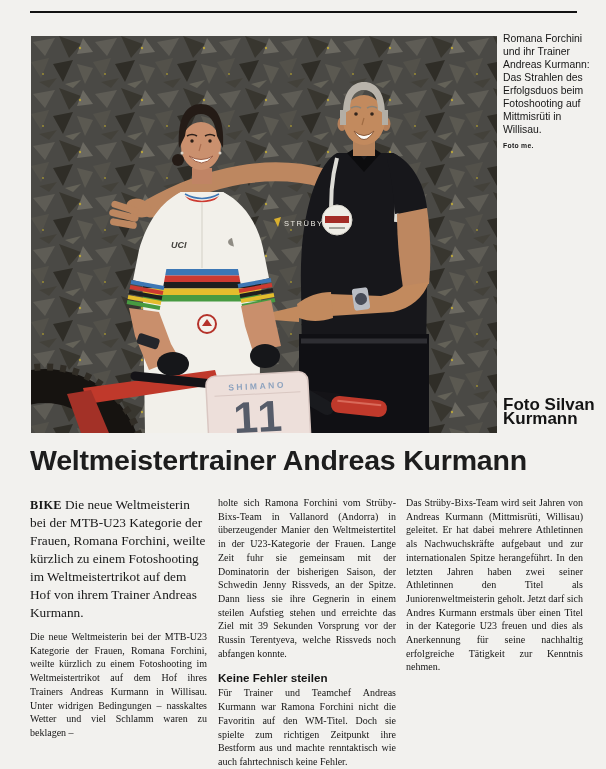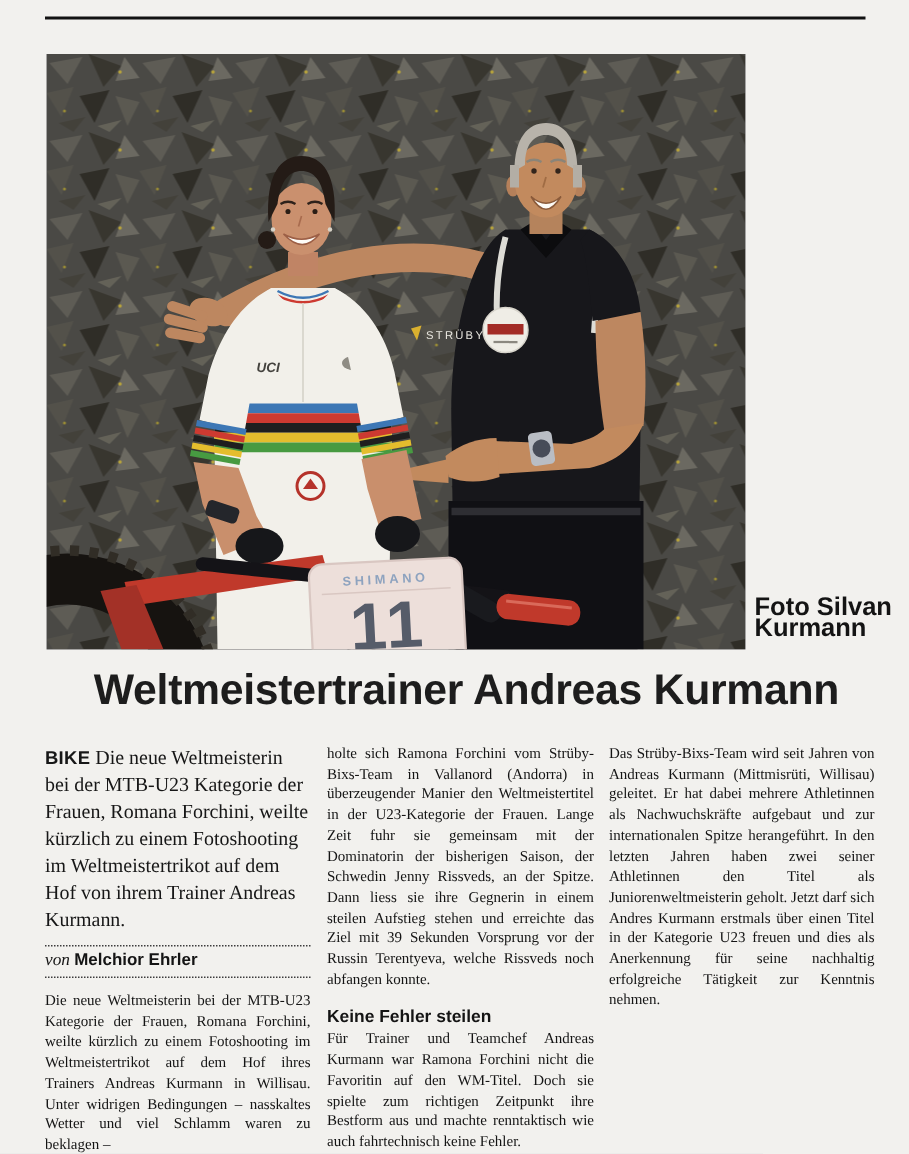--- a/index.html
+++ b/index.html
@@ -21,30 +21,30 @@
   .photo-caption .cap-credit { display:block; margin-top:3px; font-size:6.8px; font-weight:bold; letter-spacing:.3px; }
 
   .photo-credit {
     position:absolute; left:503px; top:398px; width:92px;
     font-family:"Liberation Sans", sans-serif; font-weight:bold; font-size:17px; line-height:14px; color:#141414;
   }
 
   .headline {
     position:absolute; left:30px; top:444px; width:562px; margin:0;
     font-family:"Liberation Sans", sans-serif; font-weight:700; font-size:28.5px;
-    letter-spacing:-0.2px; color:#1d1d1d; white-space:nowrap;text-align:center;
+    letter-spacing:-0.2px; color:#1d1d1d; white-space:nowrap;
   }
 
   .col { position:absolute; top:496px; }
   .col1 { left:30px;  width:177px; }
   .col2 { left:218px; width:178px; }
   .col3 { left:406px; width:177px; }
 
   .lead { margin:0 0 8px 0; font-size:13.3px; line-height:18px; color:#171717; }
-  .kicker { font-family:Liberation Sans, sans-serif; font-size:12.3px; letter-spacing:.2px; font-weight:bold; }
+  .kicker { font-family:Liberation Serif, serif; font-size:12.3px; letter-spacing:.2px; font-weight:bold; }
 
   .byline {
     border-top:1px dotted #3c3c3c; border-bottom:1px dotted #3c3c3c;
     padding:3px 0 5px 0; margin:0 0 9px 0; font-size:11.5px;
   }
   .byline em { font-family:"Liberation Serif", serif; font-style:italic; }
   .byline strong { font-family:"Liberation Sans", sans-serif; font-size:11.3px; }
 
   .body-p { margin:0; font-size:10px; line-height:13.7px; text-align:justify; hyphens:auto; color:#141414; }
   .subhead { margin:11px 0 2px 0; font-family:"Liberation Sans", sans-serif; font-weight:bold; font-size:11.6px; color:#141414; }
@@ -195,28 +195,31 @@
         <g transform="rotate(-3 227 368)">
           <rect x="176" y="338" width="102" height="72" rx="9" fill="#eddfda" stroke="#d9c7c2" stroke-width="1.5"></rect>
           <text x="227" y="353" font-size="8.5" font-weight="bold" fill="#8ea3bf" text-anchor="middle" letter-spacing="2.5">SHIMANO</text>
           <line x1="184" y1="358" x2="270" y2="358" stroke="#d9c7c2"></line>
           <text x="227" y="396" font-size="44" font-weight="bold" fill="#565c69" text-anchor="middle" letter-spacing="2">11</text>
         </g>
       </g>
     </svg>
   </div>
 
+  <div class="photo-caption">
+    <span>Romana Forchini und ihr Trainer Andreas Kurmann: Das Strahlen des Erfolgsduos beim Fotoshooting auf Mittmisrüti in Willisau.</span>
+    <span class="cap-credit">Foto me.</span>
+  </div>
 
   <div class="photo-credit">Foto Silvan Kurmann</div>
 
   <h1 class="headline">Weltmeistertrainer Andreas Kurmann</h1>
 
   <div class="col col1">
     <p class="lead"><strong class="kicker">BIKE</strong> <span>Die neue Weltmeisterin bei der MTB-U23 Kategorie der Frauen, Romana Forchini, weilte kürzlich zu einem Fotoshooting im Weltmeistertrikot auf dem Hof von ihrem Trainer Andreas Kurmann.</span></p>
-    <div class="byline"><em>von</em> <strong>Melchior Ehrler</strong></div>
     <p class="body-p">Die neue Weltmeisterin bei der MTB-U23 Kategorie der Frauen, Romana Forchini, weilte kürzlich zu einem Fotoshooting im Weltmeistertrikot auf dem Hof ihres Trainers Andreas Kurmann in Willisau. Unter widrigen Bedingungen – nasskaltes Wetter und viel Schlamm waren zu beklagen –</p>
   </div>
 
   <div class="col col2">
     <p class="body-p">holte sich Ramona Forchini vom Strüby-Bixs-Team in Vallanord (Andorra) in überzeugender Manier den Weltmeistertitel in der U23-Kategorie der Frauen. Lange Zeit fuhr sie gemeinsam mit der Dominatorin der bisherigen Saison, der Schwedin Jenny Rissveds, an der Spitze. Dann liess sie ihre Gegnerin in einem steilen Aufstieg stehen und erreichte das Ziel mit 39 Sekunden Vorsprung vor der Russin Terentyeva, welche Rissveds noch abfangen konnte.</p>
     <h3 class="subhead">Keine Fehler steilen</h3>
     <p class="body-p">Für Trainer und Teamchef Andreas Kurmann war Ramona Forchini nicht die Favoritin auf den WM-Titel. Doch sie spielte zum richtigen Zeitpunkt ihre Bestform aus und machte renntaktisch wie auch fahrtechnisch keine Fehler.</p>
   </div>
 
   <div class="col col3">

